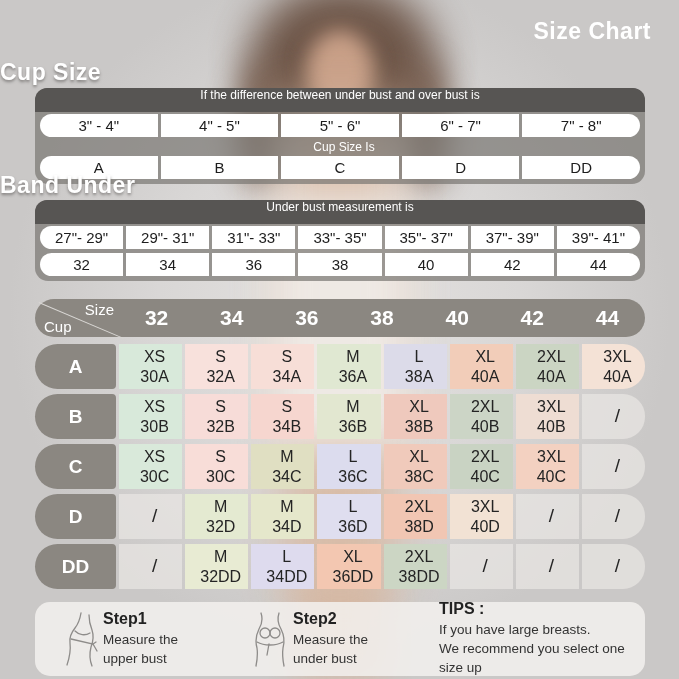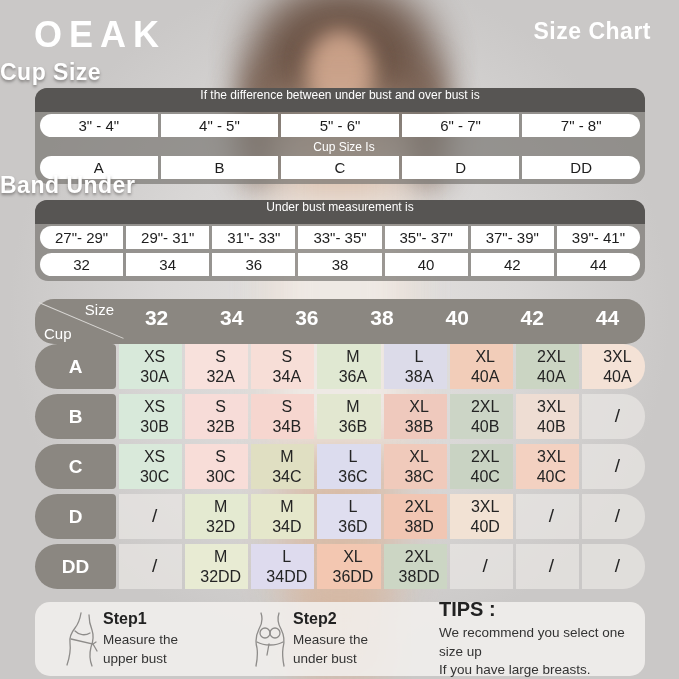--- a/index.html
+++ b/index.html
@@ -30,21 +30,21 @@
   .p-band{top:200px;}
   .panel-header{background:#575553;color:#fff;font-size:12px;text-align:center;height:24px;line-height:15px;
     border-radius:12px 12px 0 0;font-weight:500;}
   .panel-subheader{color:#fff;font-size:12px;text-align:center;height:15px;line-height:16px;font-weight:500;padding-left:8px;}
   .cell-row{display:flex;gap:3px;padding:2px 5px;}
   .cell-row .cell{flex:1;background:#fff;height:23px;line-height:23px;text-align:center;font-size:15px;
     font-weight:500;color:#1d1d1d;}
   .cell-row .cell:first-child{border-radius:12px 0 0 12px;}
   .cell-row .cell:last-child{border-radius:0 12px 12px 0;}
 
-  .matrix-header{position:absolute;left:35px;top:299px;width:610px;height:45px;background:#8b8781;
+  .matrix-header{position:absolute;left:35px;top:299px;width:610px;height:38px;background:#8b8781;
     border-radius:19px;display:flex;}
   .mh-corner{width:84px;position:relative;color:#fff;flex:none;}
   .mh-corner::after{content:'';position:absolute;left:4px;top:3px;width:92px;height:1px;background:#d9d7d4;
     transform:rotate(23deg);transform-origin:0 0;}
   .mh-size{position:absolute;right:5px;top:2px;font-size:15px;font-weight:500;}
   .mh-cup{position:absolute;left:9px;bottom:2px;font-size:15px;font-weight:500;}
   .mh-cols{flex:1;display:flex;}
   .mh-col{flex:1;text-align:center;line-height:38px;color:#fff;font-size:21px;font-weight:700;}
 
   .matrix-rows{position:absolute;left:35px;top:344px;width:610px;}
@@ -60,37 +60,36 @@
 
   .footer-panel{position:absolute;left:35px;top:602px;width:610px;height:74px;background:rgba(243,241,239,.85);
     border-radius:15px;display:flex;align-items:center;box-sizing:border-box;padding:0 14px 0 24px;}
   .step{display:flex;align-items:center;gap:2px;}
   .step-icon{flex:none;}
   .step-title{font-size:16px;font-weight:700;color:#222;margin-bottom:3px;}
   .step-line{font-size:13.5px;color:#333;line-height:1.35;}
   .step1-block{width:190px;}
   .step2-block{width:190px;}
   .tips-block{flex:1;}
-  .tips-title{font-size:20px;font-weight:700;color:#222;margin-bottom:3px;}
+  .tips-title{font-size:16px;font-weight:700;color:#222;margin-bottom:3px;}
   .tips-line{font-size:13.5px;color:#333;line-height:1.4;}
 </style>
 </head>
 <body>
 
 <div class="stage">
 
   <div class="ph ph-hair"></div>
   <div class="ph ph-hair-l"></div>
   <div class="ph ph-hair-r"></div>
   <div class="ph ph-face"></div>
   <div class="ph ph-body"></div>
   <div class="ph ph-dress"></div>
   <div class="ph ph-legs"></div>
 
-  <div class="topbar-logo">OEAK</div>
   <div class="topbar-title">Size Chart</div>
 
   <div class="section-title st-cup">Cup Size</div>
   <div class="panel p-cup">
     <div class="panel-header">If the  difference between under bust and over bust is</div>
     <div class="cell-row">
         <div class="cell">3" - 4"</div>
         <div class="cell">4" - 5"</div>
         <div class="cell">5" - 6"</div>
         <div class="cell">6" - 7"</div>
@@ -352,18 +351,18 @@
         </g>
       </svg>
       <div>
         <div class="step-title">Step2</div>
         <div class="step-line">Measure the</div>
         <div class="step-line">under bust</div>
       </div>
     </div>
     <div class="tips-block">
       <div class="tips-title">TIPS :</div>
+      <div class="tips-line">If you have large breasts.</div>
       <div class="tips-line">We recommend you select one size up</div>
-      <div class="tips-line">If you have large breasts.</div>
     </div>
   </div>
 
 </div>
 
 </body></html>

